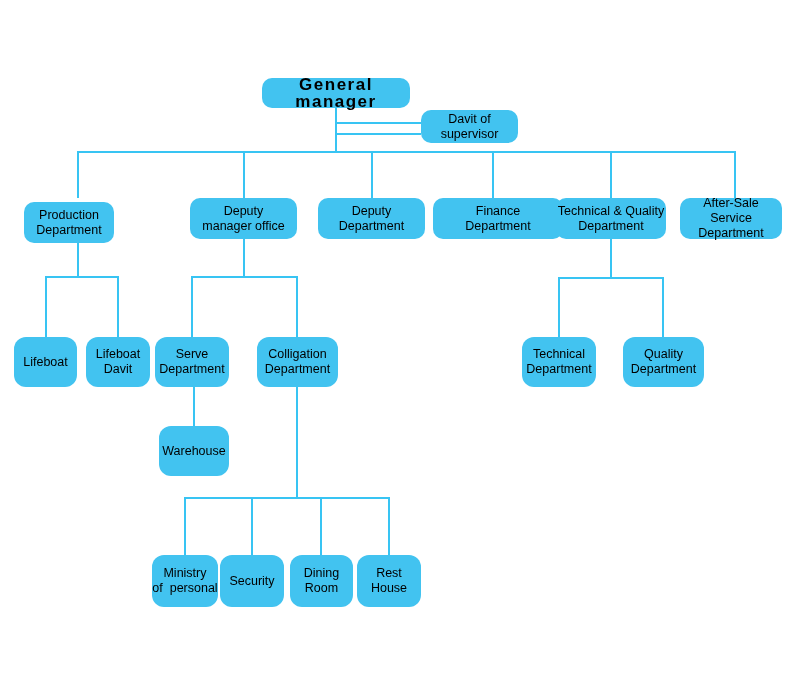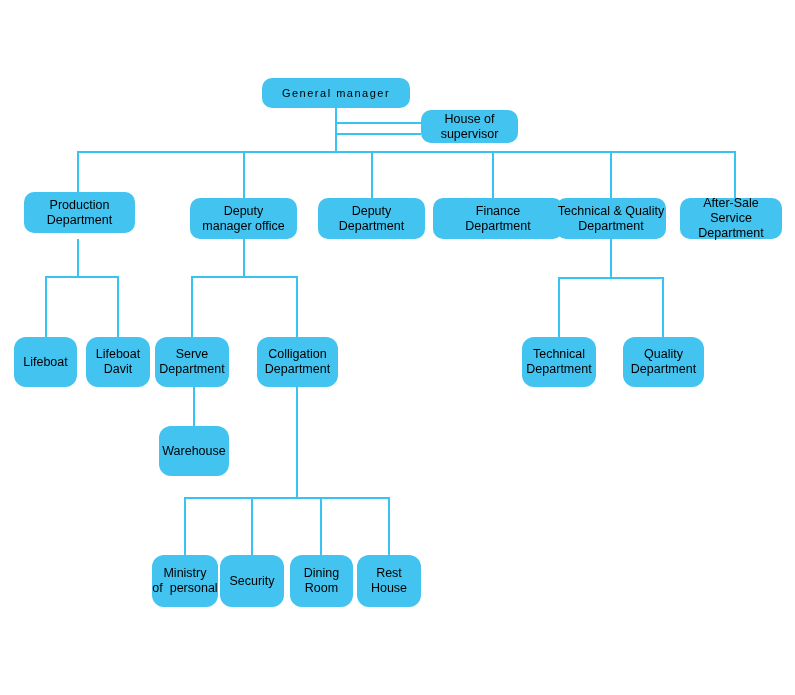--- a/index.html
+++ b/index.html
@@ -28,22 +28,22 @@
     display:flex;
     align-items:center;
     justify-content:center;
     text-align:center;
     white-space:pre-wrap;
     font-size:12.5px;
     line-height:15px;
     color:var(--text);
   }
   .node.title{
-    font-size:11px;
-    font-weight:normal;
+    font-size:17px;
+    font-weight:bold;
     letter-spacing:1.5px;
     line-height:17px;
   }
   .node.round12{border-radius:12px;}
   .line{
     position:absolute;
     background:var(--line);
   }
 </style>
 </head>
@@ -81,24 +81,24 @@
   <div class="line" style="left:251px;top:497px;width:2px;height:58px"></div>
   <div class="line" style="left:320px;top:497px;width:2px;height:58px"></div>
   <div class="line" style="left:388px;top:497px;width:2px;height:58px"></div>
 
   <div class="line" style="left:610px;top:239px;width:2px;height:38px"></div>
   <div class="line" style="left:558px;top:277px;width:106px;height:2px"></div>
   <div class="line" style="left:558px;top:277px;width:2px;height:60px"></div>
   <div class="line" style="left:662px;top:277px;width:2px;height:60px"></div>
 
   <div class="node title" style="left:262px;top:78px;width:148px;height:30px">General manager</div>
-  <div class="node" style="left:421px;top:110px;width:97px;height:33px">House of
+  <div class="node" style="left:421px;top:110px;width:97px;height:33px">Davit of
 supervisor</div>
 
-  <div class="node" style="left:24px;top:192px;width:111px;height:41px">Production
+  <div class="node" style="left:24px;top:202px;width:90px;height:41px">Production
 Department</div>
   <div class="node" style="left:190px;top:198px;width:107px;height:41px">Deputy
 manager office</div>
   <div class="node" style="left:318px;top:198px;width:107px;height:41px">Deputy
 Department</div>
   <div class="node" style="left:433px;top:198px;width:130px;height:41px">Finance
 Department</div>
   <div class="node" style="left:556px;top:198px;width:110px;height:41px">Technical &amp; Quality
 Department</div>
   <div class="node" style="left:680px;top:198px;width:102px;height:41px">After-Sale

